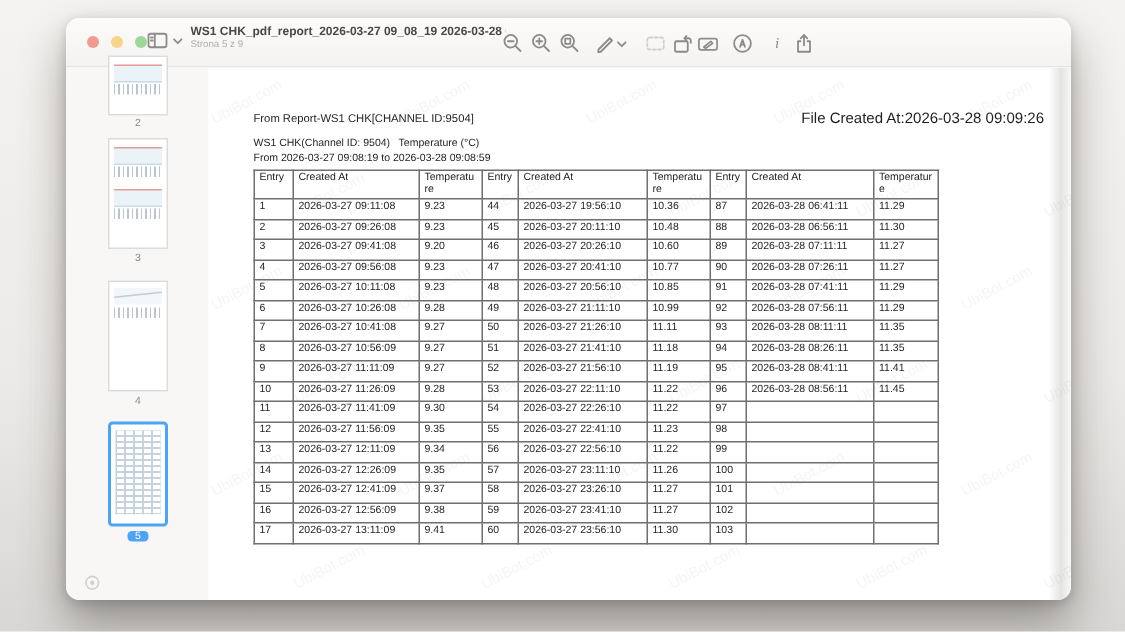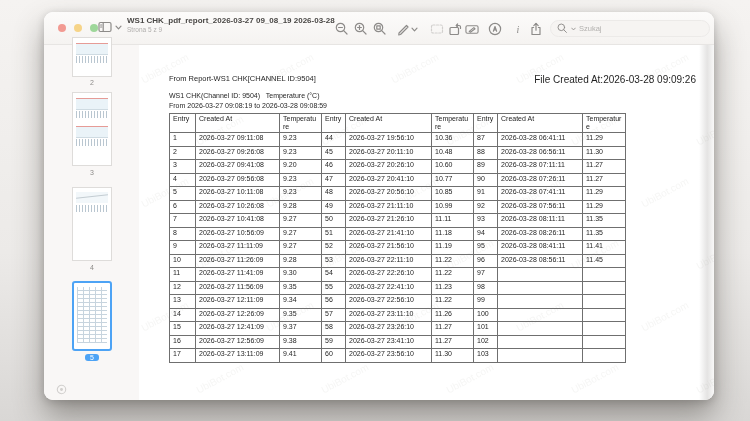--- a/index.html
+++ b/index.html
@@ -164,30 +164,20 @@
       <span class="info-glyph">i</span>
     </div>
     <div class="tool" style="left:485px">
       <svg class="ic" width="14" height="14" viewBox="0 0 14 14">
         <path d="M4.6 5.5 H3 V12.5 H11 V5.5 H9.4"></path>
           <line x1="7" y1="1.5" x2="7" y2="8.2"></line>
         <polyline points="4.8,3.6 7,1.4 9.2,3.6"></polyline>
       </svg>
     </div>
 
-    <div class="search-pill">
-      <svg class="ic" width="11" height="11" viewBox="0 0 14 14">
-        <circle cx="5.5" cy="5.5" r="4.2"></circle>
-          <line x1="8.7" y1="8.7" x2="12" y2="12"></line>
-      </svg>
-      <svg class="ic" width="5" height="4" viewBox="0 0 7 5">
-        <polyline points="1,1.2 3.5,3.8 6,1.2"></polyline>
-      </svg>
-      <span class="ph">Szukaj</span>
-    </div>
   </div>
 
   <div class="main">
 
     <div class="sidebar">
 
       <div class="thumb" style="top:-8px;height:40px">
         <div class="mini-chart">
             <div class="plot"></div>
             <div class="ticks"></div>

